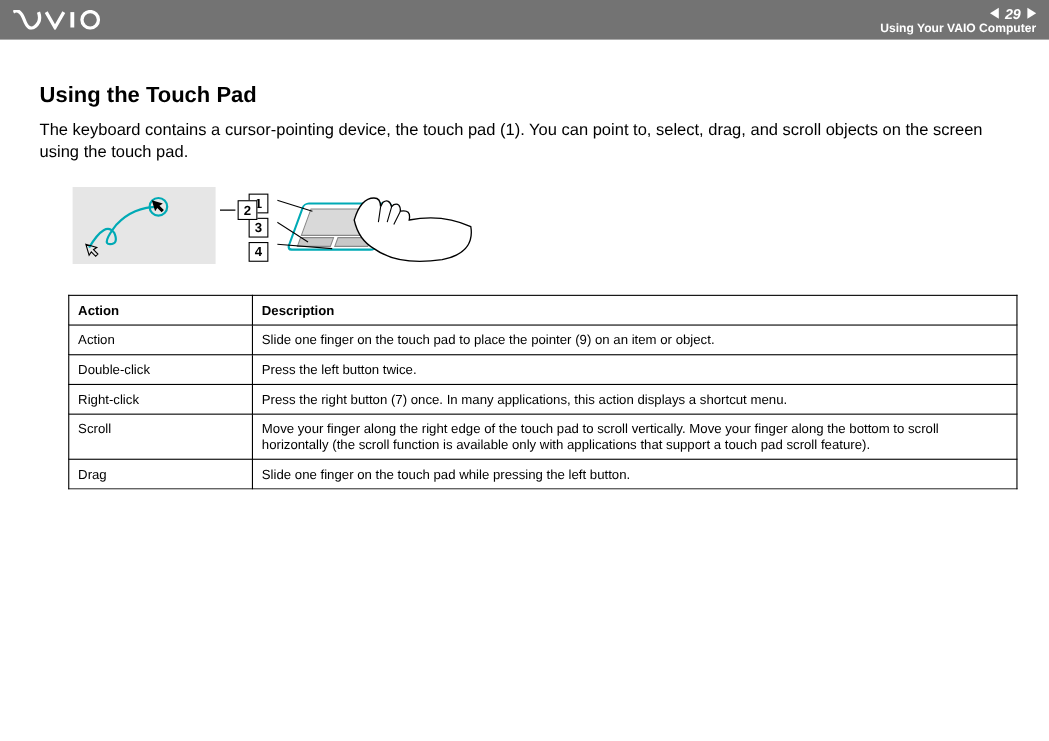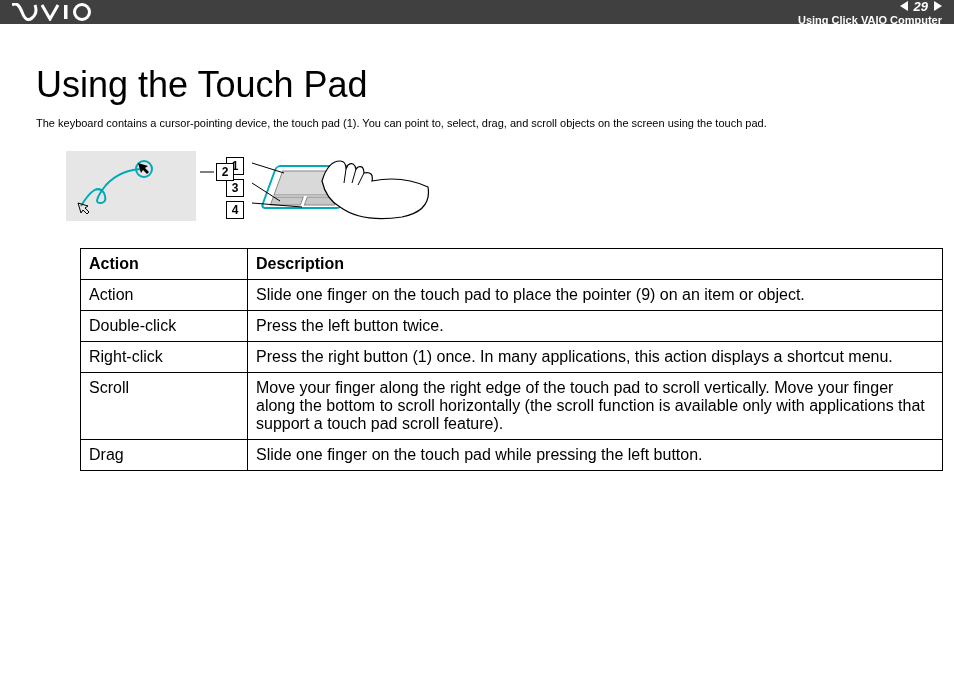--- a/index.html
+++ b/index.html
@@ -1,33 +1,33 @@
 <!DOCTYPE html>
 <html><head>
 <meta charset="utf-8">
 <style>
   html,body{margin:0;padding:0;font-family:Arial,Helvetica,sans-serif;background:#fff;color:#000;width:954px}
-  .topbar{background:#404040;color:#fff;height:24px;display:flex;align-items:center;justify-content:space-between;padding:0 12px}
+  .topbar{background:#737373;color:#fff;height:36px;display:flex;align-items:center;justify-content:space-between;padding:0 12px}
   .logo svg{display:block}
   .tophdr{display:flex;flex-direction:column;align-items:flex-end;font-size:11px;font-weight:bold}
   .navrow{display:flex;align-items:center;gap:4px}
   .tri{width:0;height:0;border-top:5px solid transparent;border-bottom:5px solid transparent}
   .tri-left{border-right:8px solid #fff}
   .tri-right{border-left:8px solid #fff}
   .pagenum{font-style:italic;font-weight:bold;font-size:13px;margin:0 2px}
   .content{padding:40px 36px 0 36px}
-  h1{font-weight:normal;font-size:36px;margin:0 0 10px 0}
-  .intro{font-size:11px;line-height:1.35;margin:0 0 20px 0}
+  h1{font-weight:bold;font-size:20px;margin:0 0 10px 0}
+  .intro{font-size:15px;line-height:1.35;margin:0 0 20px 0}
   .diagrams{display:flex;align-items:flex-start;gap:30px;margin:0 0 15px 30px}
   .dia1{width:130px;height:70px;background:#e6e6e6;position:relative}
   .callout{position:absolute;display:flex;align-items:center}
   .numbox{border:1.5px solid #000;width:16px;height:16px;font-size:12px;font-weight:bold;display:flex;align-items:center;justify-content:center;background:#fff}
   .d2wrap{display:flex;gap:8px}
   .d2labels{display:flex;flex-direction:column;gap:4px;margin-top:6px}
-  .tbl{width:863px;border-collapse:collapse;margin-left:44px;font-size:16px}
+  .tbl{width:863px;border-collapse:collapse;margin-left:26px;font-size:12px}
   .tbl th,.tbl td{border:1px solid #000;text-align:left;padding:6px 8px;vertical-align:top}
   .tbl th{font-weight:bold}
   .tbl .actcol{width:150px}
 </style>
 </head>
 <body>
 
 <div class="topbar">
   <span class="logo">
     <svg width="90" height="18" viewBox="0 0 90 18">
@@ -36,21 +36,21 @@
       <rect x="52" y="2" width="3.5" height="14" fill="#fff"></rect>
       <circle cx="70" cy="9" r="7.5" stroke="#fff" stroke-width="3" fill="none"></circle>
     </svg>
   </span>
   <div class="tophdr">
     <div class="navrow">
       <span class="tri tri-left"></span>
       <span class="pagenum">29</span>
       <span class="tri tri-right"></span>
     </div>
-    <div>Using Click VAIO Computer</div>
+    <div>Using Your VAIO Computer</div>
   </div>
 </div>
 
 <div class="content">
   <h1>Using the Touch Pad</h1>
   <p class="intro">The keyboard contains a cursor-pointing device, the touch pad (1). You can point to, select, drag, and scroll objects on the screen using the touch pad.</p>
 
   <div class="diagrams">
 
     <div style="position:relative">
@@ -108,21 +108,21 @@
       <tr>
           <td>Action</td>
           <td>Slide one finger on the touch pad to place the pointer (9) on an item or object.</td>
         </tr>
       <tr>
           <td>Double-click</td>
           <td>Press the left button twice.</td>
         </tr>
       <tr>
           <td>Right-click</td>
-          <td>Press the right button (1) once. In many applications, this action displays a shortcut menu.</td>
+          <td>Press the right button (7) once. In many applications, this action displays a shortcut menu.</td>
         </tr>
       <tr>
           <td>Scroll</td>
           <td>Move your finger along the right edge of the touch pad to scroll vertically. Move your finger along the bottom to scroll horizontally (the scroll function is available only with applications that support a touch pad scroll feature).</td>
         </tr>
       <tr>
           <td>Drag</td>
           <td>Slide one finger on the touch pad while pressing the left button.</td>
         </tr>
     </tbody>

